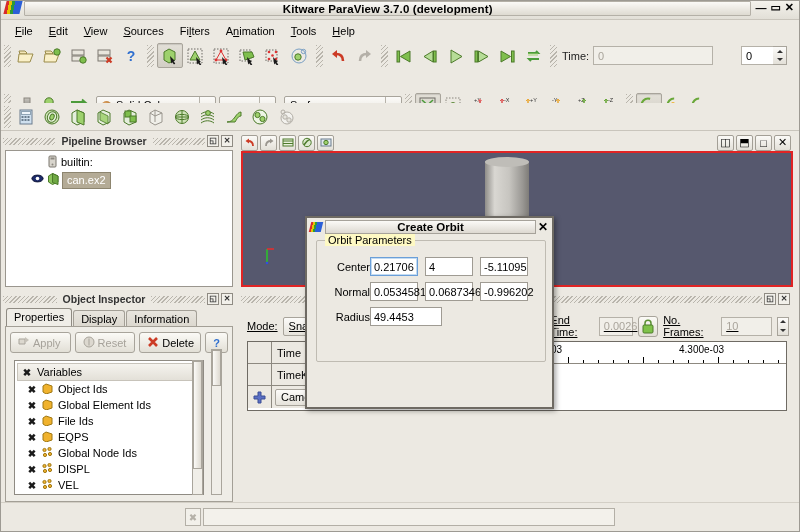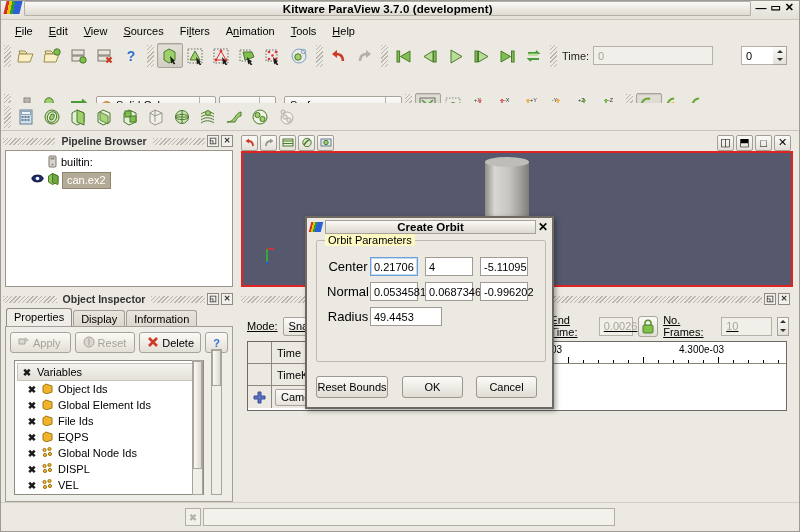--- a/index.html
+++ b/index.html
@@ -178,21 +178,21 @@
   .dlg-strip { flex:1; height:14px; border:1px solid #a6a29a;
      background:linear-gradient(#fbfaf7,#ddd9d1); display:flex; align-items:center;
      justify-content:center; }
   .dlg-strip b { font-size:11.5px; }
   .dlg-close { width:14px; text-align:center; font-size:12px; font-weight:bold; cursor:default;}
   .group { position:absolute; left:9px; top:22px; width:230px; height:122px;
      border:1px solid #bfbbb2; border-radius:2px; }
   .group-legend { position:absolute; left:8px; top:-7px; background:#fef9c3;
      padding:0 3px; font-size:11px; }
   .frow { display:flex; align-items:center; margin:0 0 6px 0; }
-  .flabel { width:53px; text-align:center; font-size:13px; padding-left:9px;}
+  .flabel { width:53px; text-align:right; font-size:11px; padding-left:9px;}
   .finput { height:19px; border:1px solid #9f9b93; background:#fff; font-size:11px;
      display:flex; align-items:center; padding:0 3px; margin-right:7px; }
   .finput.focused { border:1px solid #6b9fd8; box-shadow:0 0 0 1px #c2dbf2 inset;}
   .caret { width:1px; height:12px; background:#000; margin-left:1px; }
   .dlg-btns { position:absolute; left:9px; bottom:9px; width:230px;
      display:flex; align-items:center; }
   .dbtn { height:22px; border:1px solid #9b9790; border-radius:3px;
      background:linear-gradient(#fcfbf8,#e0ddd4); display:flex; align-items:center;
      justify-content:center; font-size:11px; cursor:default; }
 </style>
@@ -1025,20 +1025,15 @@
           <div class="finput" style="width:48px">-0.996202</div>
         </div>
 
         <div class="frow">
           <span class="flabel">Radius</span>
           <div class="finput" style="width:72px">49.4453</div>
         </div>
       </div>
     </div>
 
-    <div class="dlg-btns">
-      <div class="dbtn" style="width:72px">Reset Bounds</div>
-      <div class="dbtn" style="width:61px;margin-left:14px">OK</div>
-      <div class="dbtn" style="width:61px;margin-left:13px">Cancel</div>
-    </div>
   </div>
 
 </div>
 
 </body></html>

